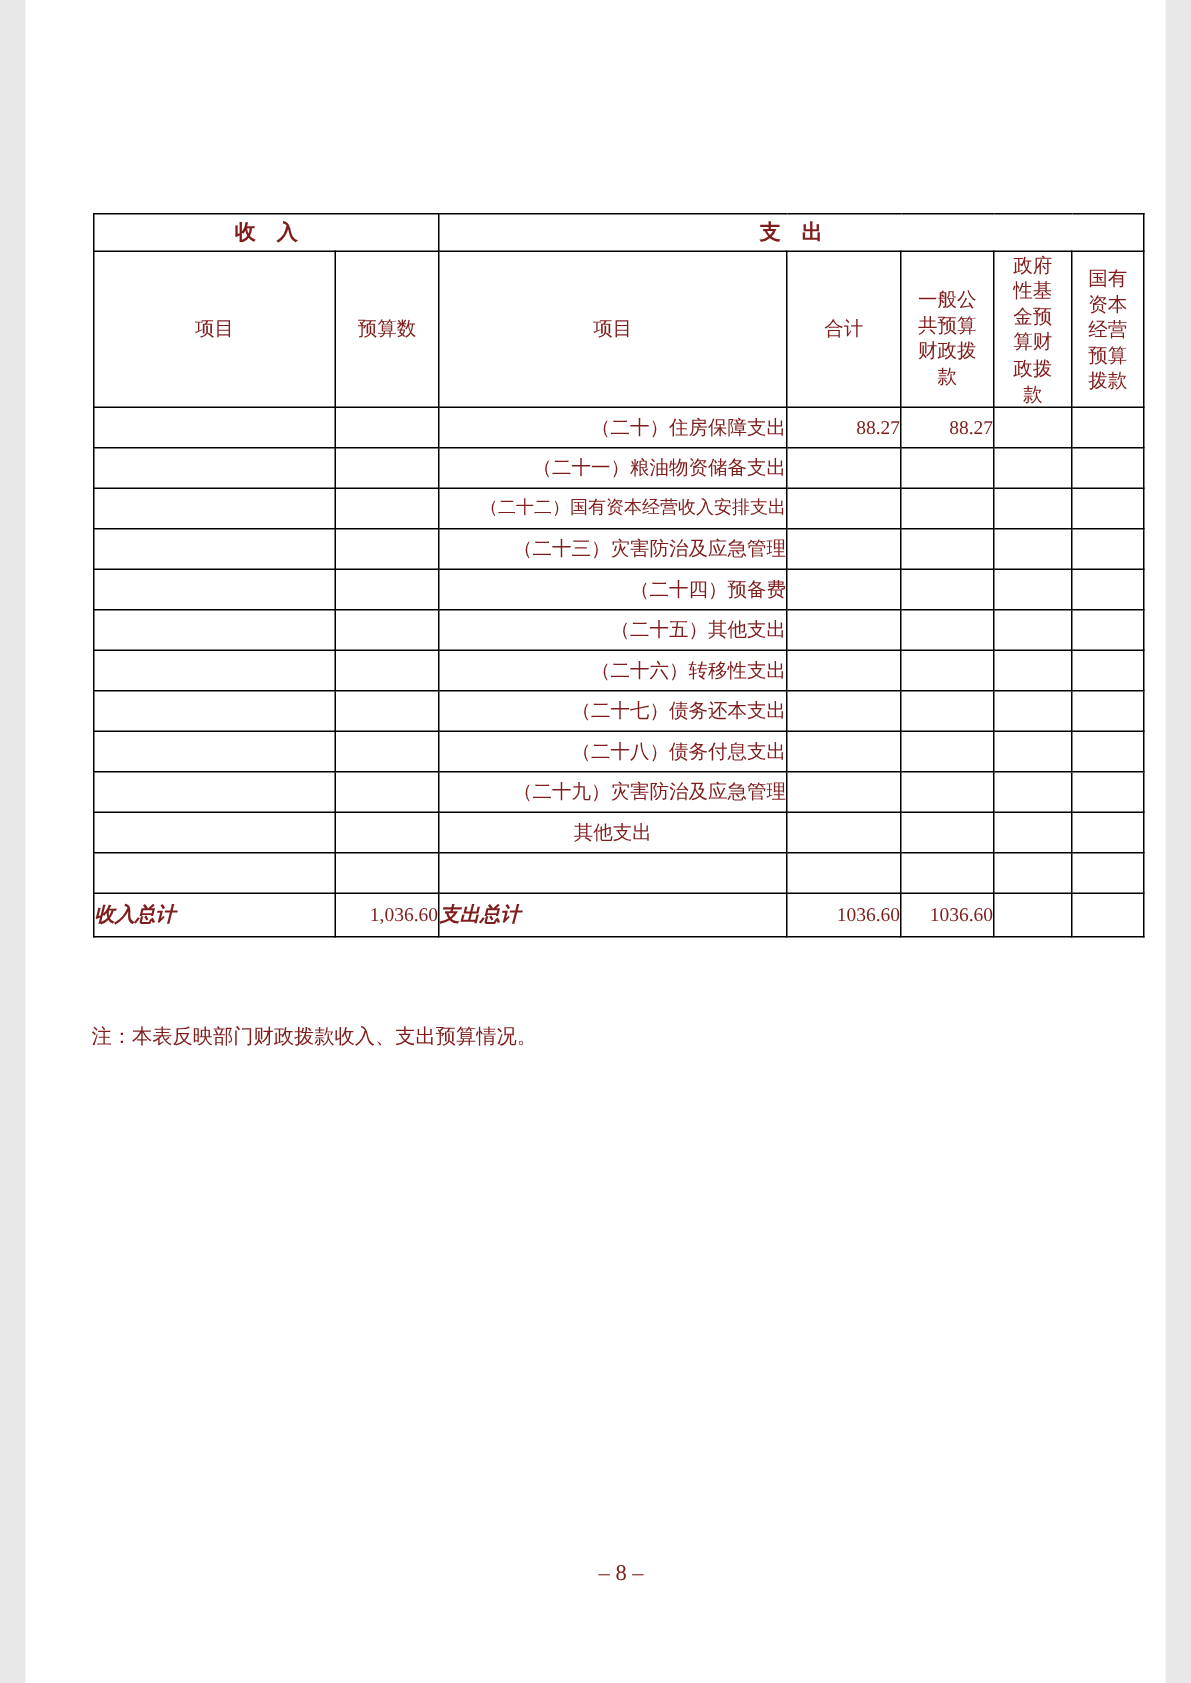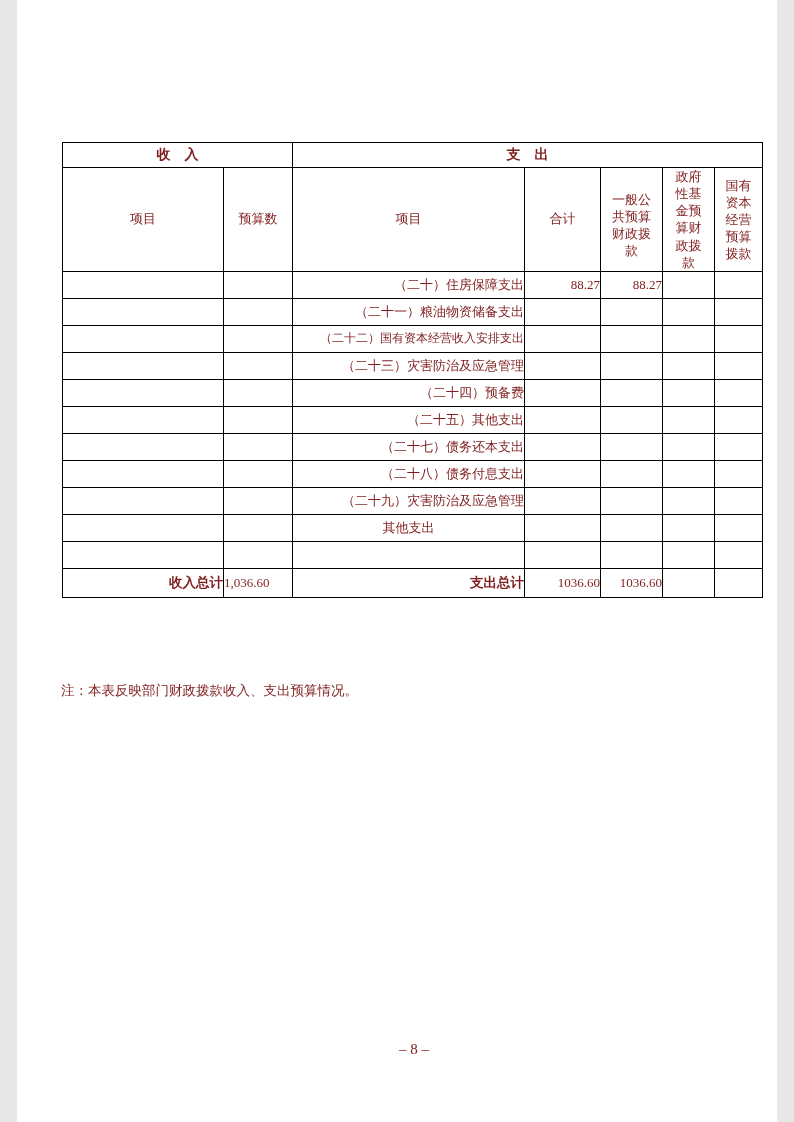--- a/index.html
+++ b/index.html
@@ -55,25 +55,26 @@
     text-align: right;
     padding-left: 8px;
   }
   td.item.sm { font-size: 12px; }
   td.item.ctr { text-align: center; padding-left: 0; }
   td.num {
     text-align: right;
     padding-right: 5px;
     margin-top: 24px;
   }
-  td.cnum { text-align: left; }
+  td.cnum { text-align: right; }
   tr.totals td { height: 28px; }
   tr.totals td.lbl {
-    text-align: right;
+    text-align: left;
     font-size: 13.5px;
+    font-style: italic;
   }
   .footnote {
     position: absolute;
     left: 44px;
     top: 682px;
     font-size: 13.5px;
   }
   .pagenum {
     position: absolute;
     left: 0;
@@ -174,20 +175,29 @@
     <tr class="data">
       <td></td>
       <td></td>
       <td class="item">（二十五）其他支出</td>
       <td class="num"></td>
       <td class="num"></td>
       <td class="num"></td>
       <td class="num"></td>
     </tr>
 
+    <tr class="data">
+      <td></td>
+      <td></td>
+      <td class="item">（二十六）转移性支出</td>
+      <td class="num"></td>
+      <td class="num"></td>
+      <td class="num"></td>
+      <td class="num"></td>
+    </tr>
 
     <tr class="data">
       <td></td>
       <td></td>
       <td class="item">（二十七）债务还本支出</td>
       <td class="num"></td>
       <td class="num"></td>
       <td class="num"></td>
       <td class="num"></td>
     </tr>

